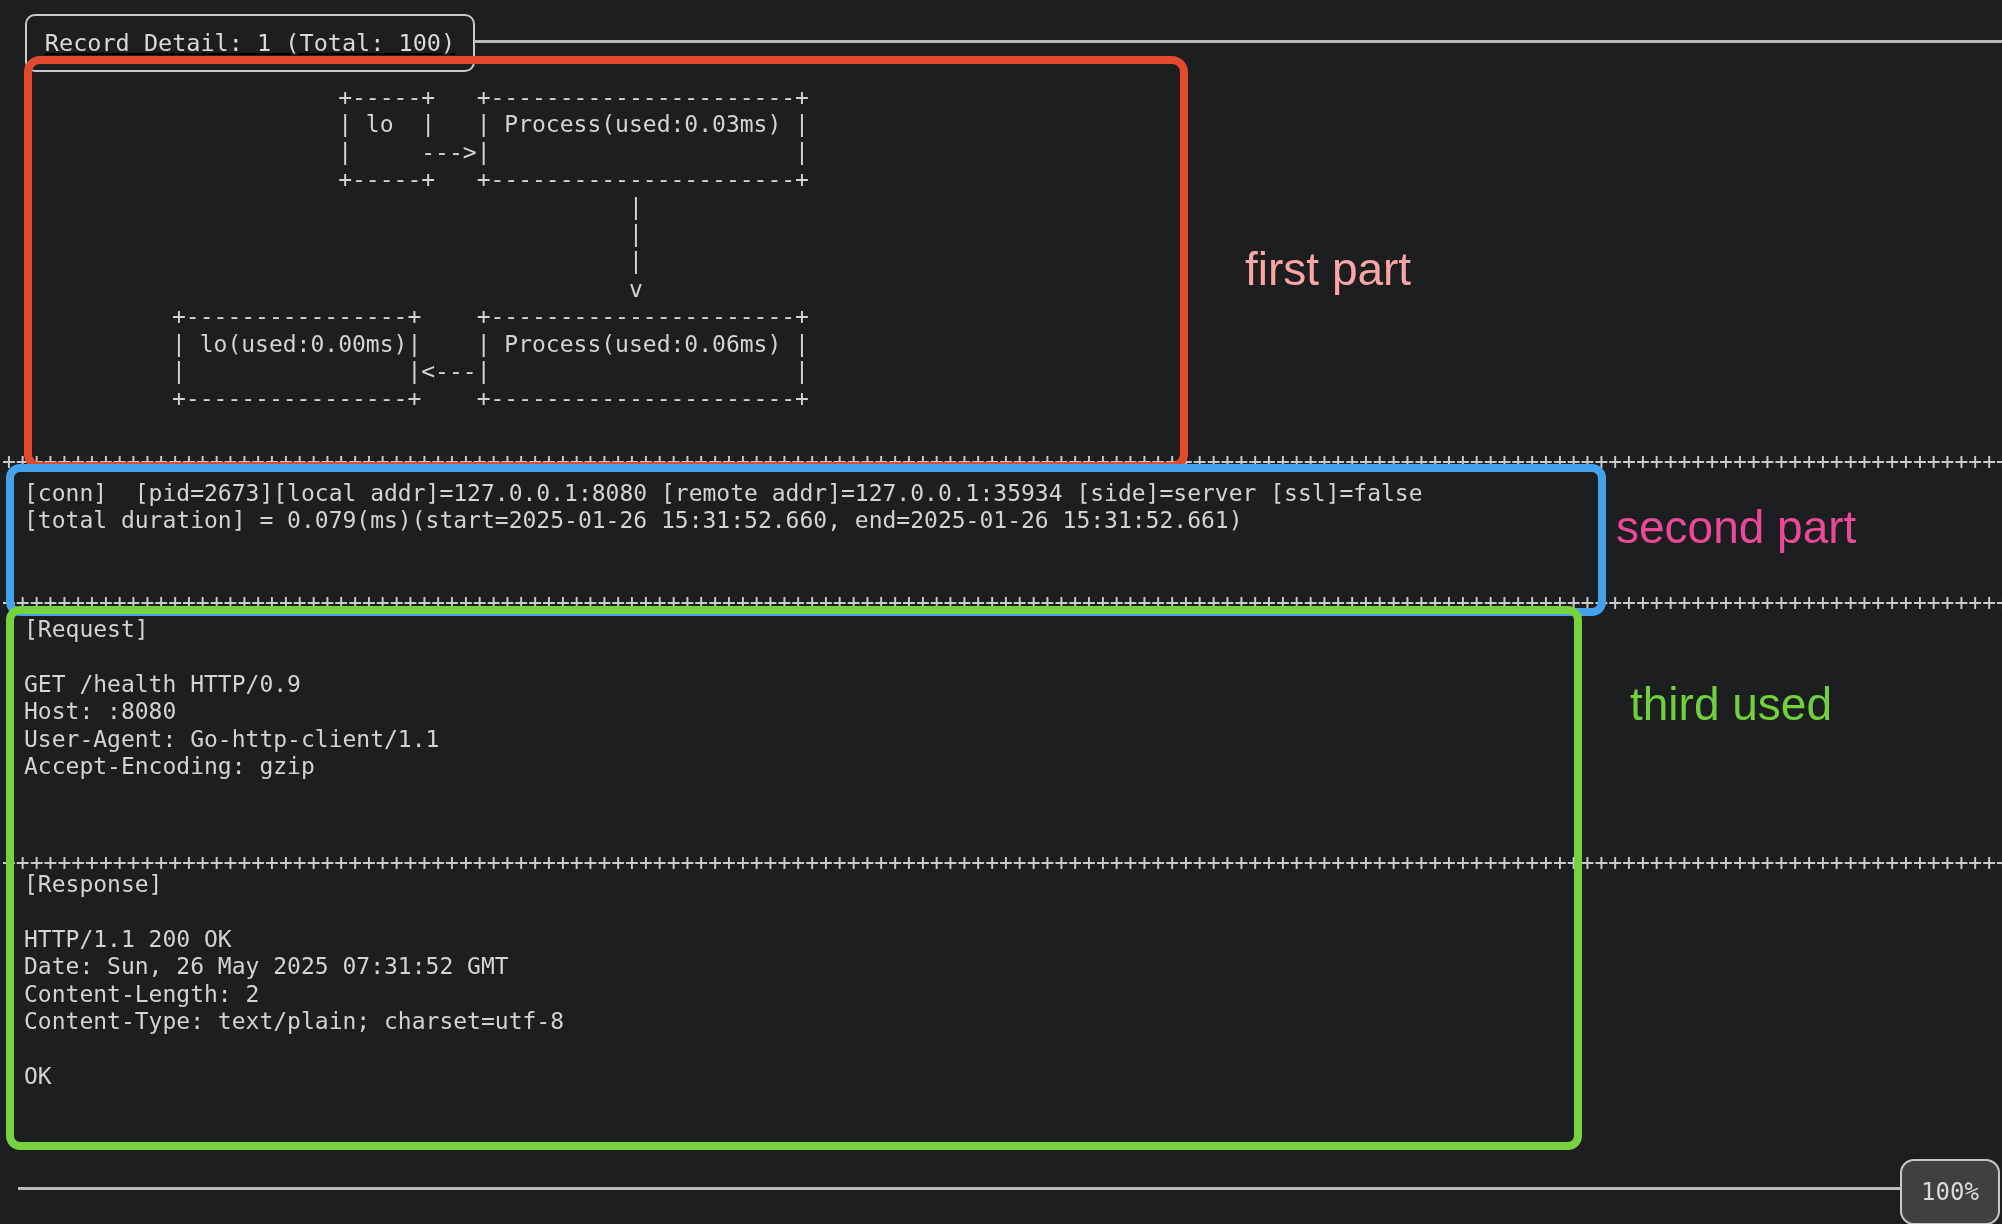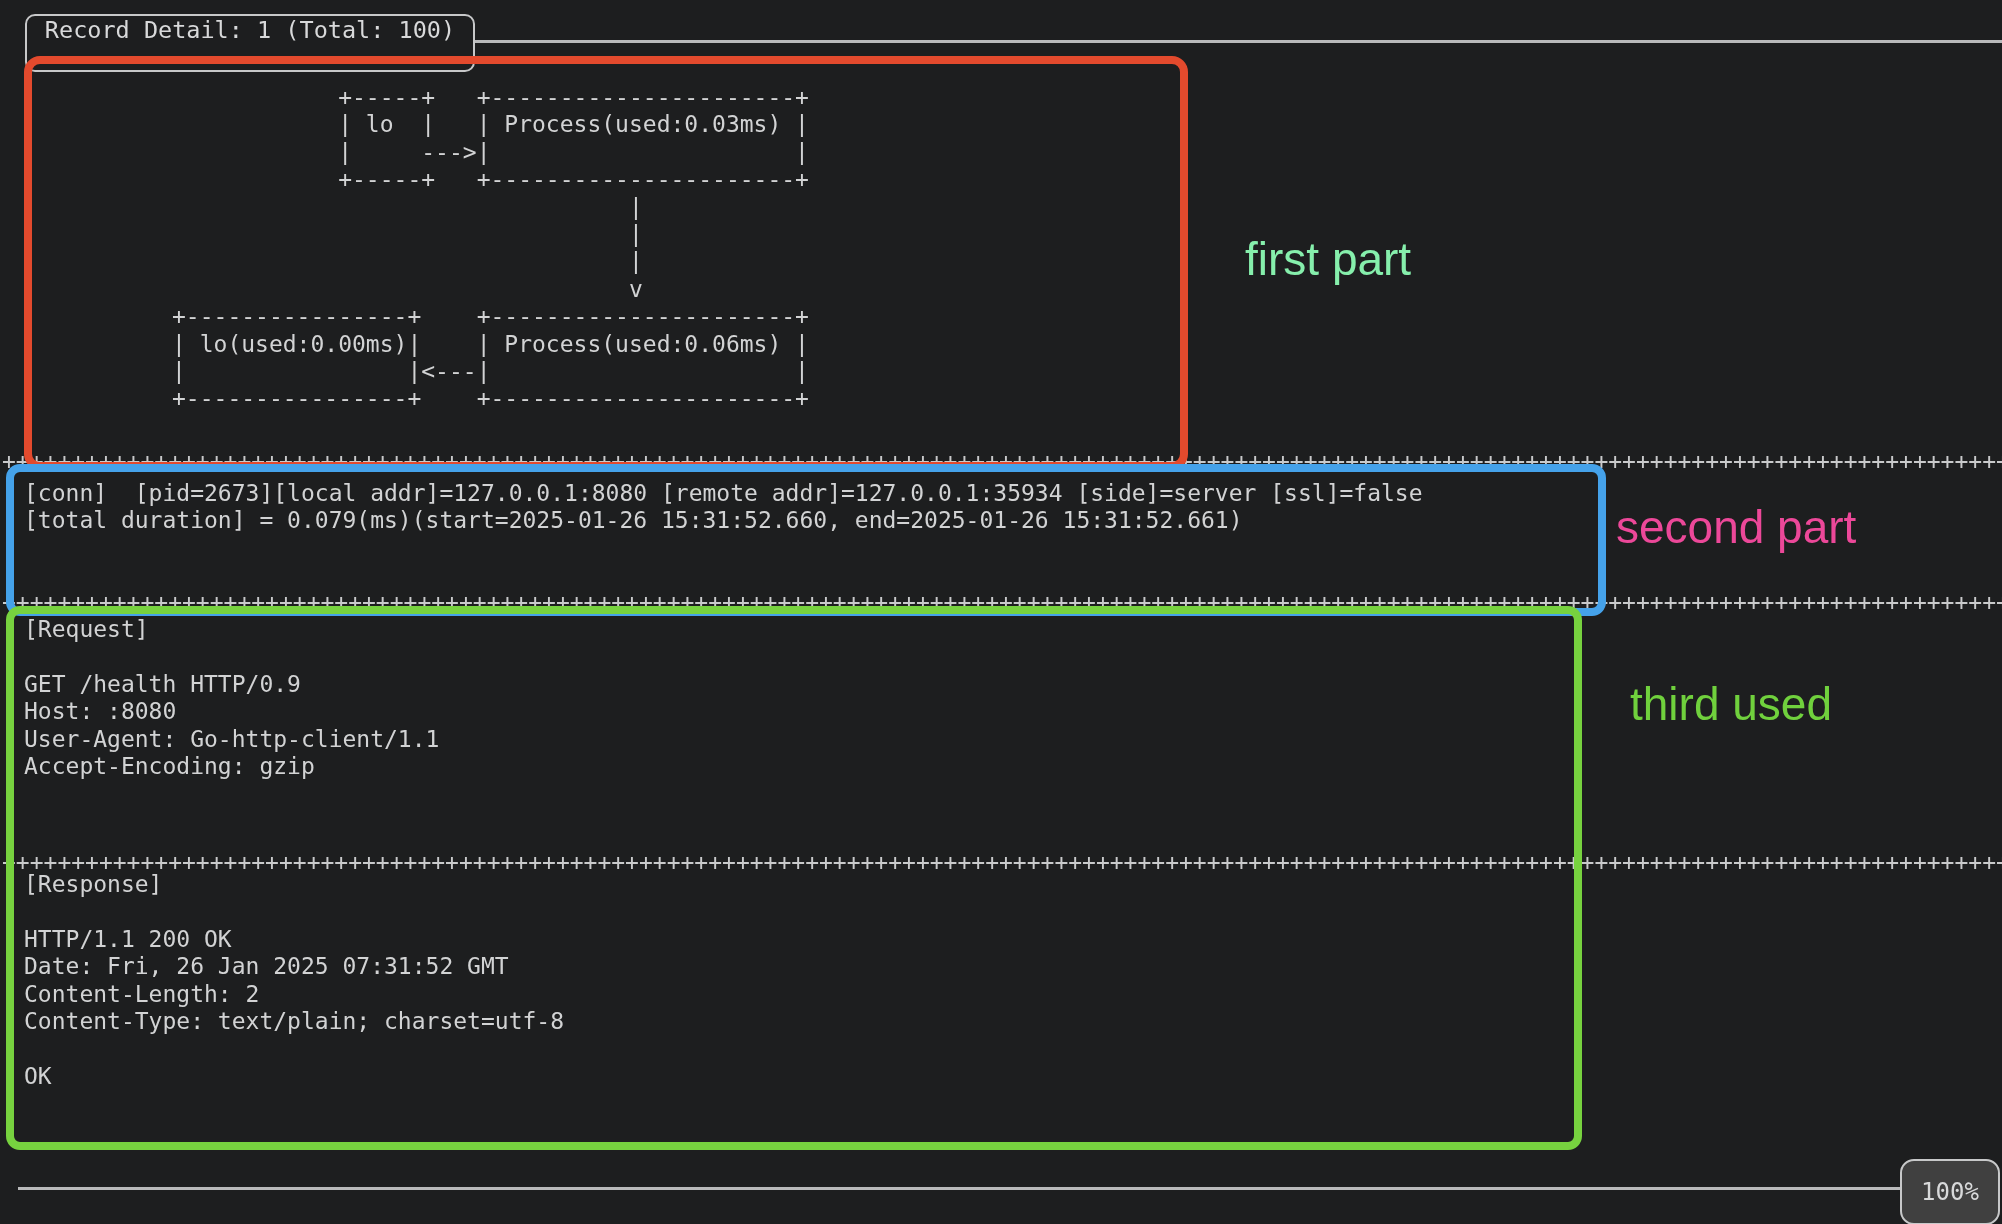--- a/index.html
+++ b/index.html
@@ -26,22 +26,23 @@
     color:#c9cacb;
     z-index:1;
   }
   .title-box {
     position:absolute;
     left:25px; top:14px;
     width:446px; height:54px;
     border:2.5px solid #c7c8c9;
     border-radius:10px;
     background:#1d1e1f;
-    display:flex; align-items:flex-start; justify-content:center;
+    display:flex; align-items:center; justify-content:center;
     z-index:5;
+    text-decoration:underline;
   }
   .title-box span {
     font-family:"DejaVu Sans Mono", monospace;
     font-size:23.5px;
     color:#d8d9da;
     white-space:pre;
   }
   .top-line {
     position:absolute;
     left:469px; top:40px;
@@ -93,21 +94,21 @@
 
   .ann-label {
     position:absolute;
     font-family:"Liberation Sans", sans-serif;
     font-size:46px;
     line-height:52px;
     font-weight:400;
     z-index:11;
     white-space:nowrap;
   }
-  .label-first  { left:1245px; top:233px; color:#86efac; }
+  .label-first  { left:1245px; top:243px; color:#fca5a5; }
   .label-second { left:1616px; top:501px; color:#ec4899; }
   .label-third  { left:1630px; top:678px; color:#70d13d; }
 </style>
 </head>
 <body>
 
 <div class="top-line"></div>
 <div class="title-box">
   <span>Record Detail: 1 (Total: 100)</span>
 </div>
@@ -134,21 +135,21 @@
 
 <pre class="mono request">[Request]
 
 GET /health HTTP/0.9
 Host: :8080
 User-Agent: Go-http-client/1.1
 Accept-Encoding: gzip</pre>
 <pre class="mono response">[Response]
 
 HTTP/1.1 200 OK
-Date: Fri, 26 Jan 2025 07:31:52 GMT
+Date: Sun, 26 May 2025 07:31:52 GMT
 Content-Length: 2
 Content-Type: text/plain; charset=utf-8
 
 OK</pre>
 
 <div class="bottom-line"></div>
 <div class="zoom-box">
   <span>100%</span>
 </div>
 

